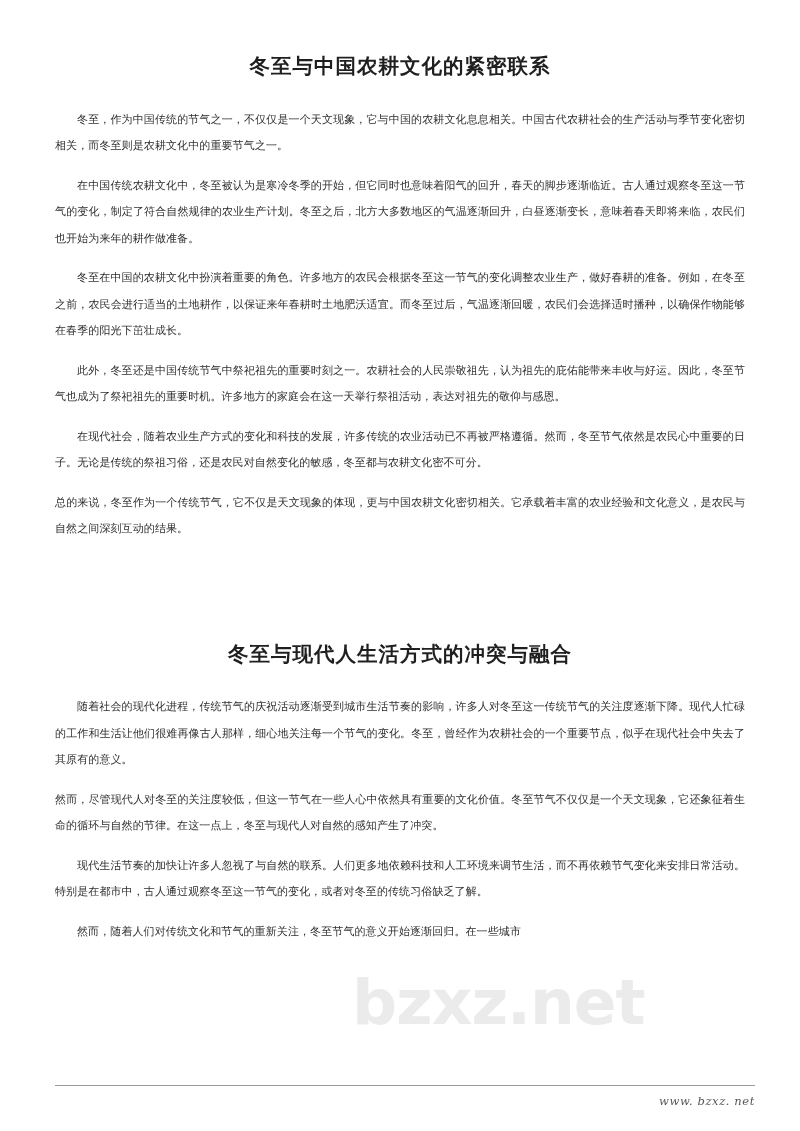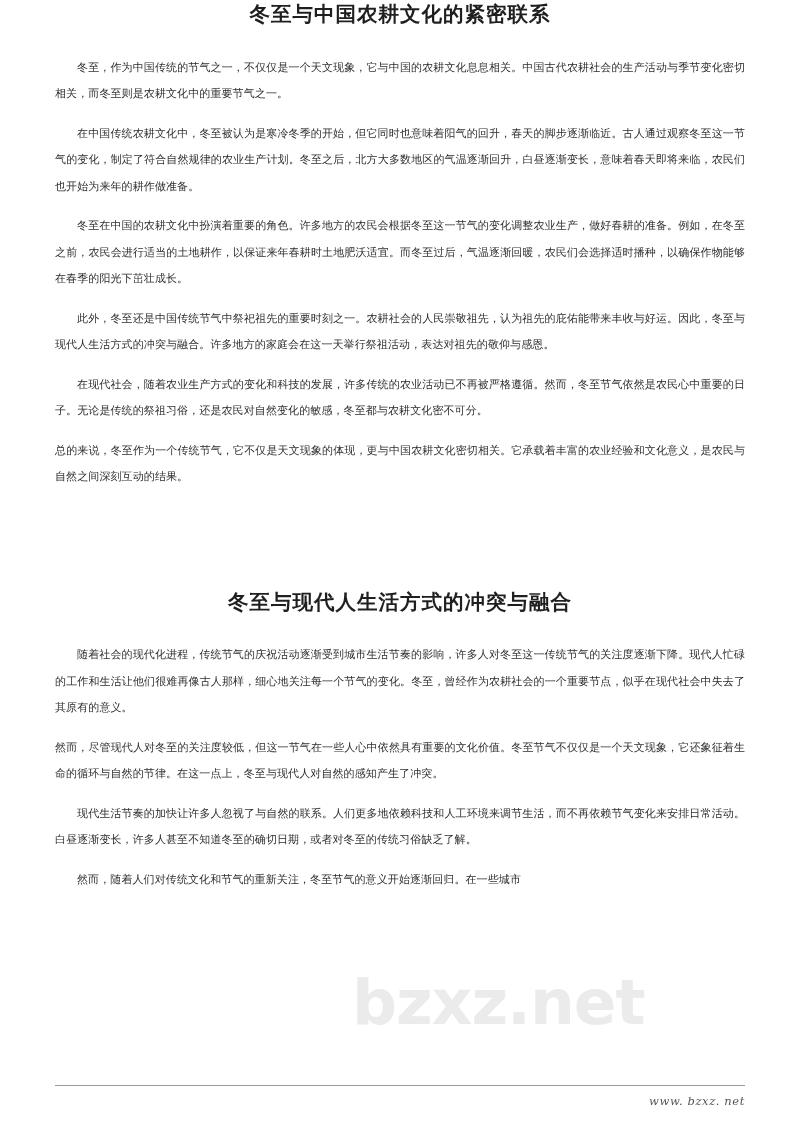--- a/index.html
+++ b/index.html
@@ -38,20 +38,21 @@
     user-select: none;
     pointer-events: none;
     white-space: nowrap;
     z-index: 0;
   }
 
   
   .content {
     position: relative;
     z-index: 1;
+    padding-top: 52px;
   }
 
   .doc-title {
     text-align: center;
     font-size: 20.5px;
     font-weight: bold;
     letter-spacing: 1px;
     color: #1f1f1f;
     margin: 0 0 26px 0;
     line-height: 1.4;
@@ -79,21 +80,21 @@
     text-indent: 2em;
   }
   p.para.noindent {
     text-indent: 0;
   }
 
   
   .footer {
     position: absolute;
     left: 55px;
-    right: 55px;
+    right: 45px;
     bottom: 23px;
     z-index: 2;
   }
   .footer-rule {
     height: 1px;
     background: #9a9a9a;
     width: 100%;
   }
   .footer-url {
     margin-top: 8px;
@@ -112,31 +113,31 @@
 
   <div class="watermark">bzxz.net</div>
 
   <div class="content">
 
     <h1 class="doc-title">冬至与中国农耕文化的紧密联系</h1>
 
     <p class="para indent">冬至，作为中国传统的节气之一，不仅仅是一个天文现象，它与中国的农耕文化息息相关。中国古代农耕社会的生产活动与季节变化密切相关，而冬至则是农耕文化中的重要节气之一。</p>
     <p class="para indent">在中国传统农耕文化中，冬至被认为是寒冷冬季的开始，但它同时也意味着阳气的回升，春天的脚步逐渐临近。古人通过观察冬至这一节气的变化，制定了符合自然规律的农业生产计划。冬至之后，北方大多数地区的气温逐渐回升，白昼逐渐变长，意味着春天即将来临，农民们也开始为来年的耕作做准备。</p>
     <p class="para indent">冬至在中国的农耕文化中扮演着重要的角色。许多地方的农民会根据冬至这一节气的变化调整农业生产，做好春耕的准备。例如，在冬至之前，农民会进行适当的土地耕作，以保证来年春耕时土地肥沃适宜。而冬至过后，气温逐渐回暖，农民们会选择适时播种，以确保作物能够在春季的阳光下茁壮成长。</p>
-    <p class="para indent">此外，冬至还是中国传统节气中祭祀祖先的重要时刻之一。农耕社会的人民崇敬祖先，认为祖先的庇佑能带来丰收与好运。因此，冬至与现代人生活方式的冲突与融合。许多地方的家庭会在这一天举行祭祖活动，表达对祖先的敬仰与感恩。</p>
+    <p class="para indent">此外，冬至还是中国传统节气中祭祀祖先的重要时刻之一。农耕社会的人民崇敬祖先，认为祖先的庇佑能带来丰收与好运。因此，冬至节气也成为了祭祀祖先的重要时机。许多地方的家庭会在这一天举行祭祖活动，表达对祖先的敬仰与感恩。</p>
     <p class="para indent">在现代社会，随着农业生产方式的变化和科技的发展，许多传统的农业活动已不再被严格遵循。然而，冬至节气依然是农民心中重要的日子。无论是传统的祭祖习俗，还是农民对自然变化的敏感，冬至都与农耕文化密不可分。</p>
     <p class="para noindent">总的来说，冬至作为一个传统节气，它不仅是天文现象的体现，更与中国农耕文化密切相关。它承载着丰富的农业经验和文化意义，是农民与自然之间深刻互动的结果。</p>
 
     <div class="section-gap"></div>
 
     <h1 class="doc-title second">冬至与现代人生活方式的冲突与融合</h1>
 
     <p class="para indent">随着社会的现代化进程，传统节气的庆祝活动逐渐受到城市生活节奏的影响，许多人对冬至这一传统节气的关注度逐渐下降。现代人忙碌的工作和生活让他们很难再像古人那样，细心地关注每一个节气的变化。冬至，曾经作为农耕社会的一个重要节点，似乎在现代社会中失去了其原有的意义。</p>
     <p class="para noindent">然而，尽管现代人对冬至的关注度较低，但这一节气在一些人心中依然具有重要的文化价值。冬至节气不仅仅是一个天文现象，它还象征着生命的循环与自然的节律。在这一点上，冬至与现代人对自然的感知产生了冲突。</p>
-    <p class="para indent">现代生活节奏的加快让许多人忽视了与自然的联系。人们更多地依赖科技和人工环境来调节生活，而不再依赖节气变化来安排日常活动。白昼逐渐变长，许多人甚至不知道冬至的确切日期，或者对冬至的传统习俗缺乏了解。</p>
+    <p class="para indent">现代生活节奏的加快让许多人忽视了与自然的联系。人们更多地依赖科技和人工环境来调节生活，而不再依赖节气变化来安排日常活动。特别是在都市中，古人通过观察冬至这一节气的变化，或者对冬至的传统习俗缺乏了解。</p>
     <p class="para indent">然而，随着人们对传统文化和节气的重新关注，冬至节气的意义开始逐渐回归。在一些城市</p>
 
   </div>
 
   <div class="footer">
     <div class="footer-rule"></div>
     <div class="footer-url">www. bzxz. net</div>
   </div>
 
 </div>

